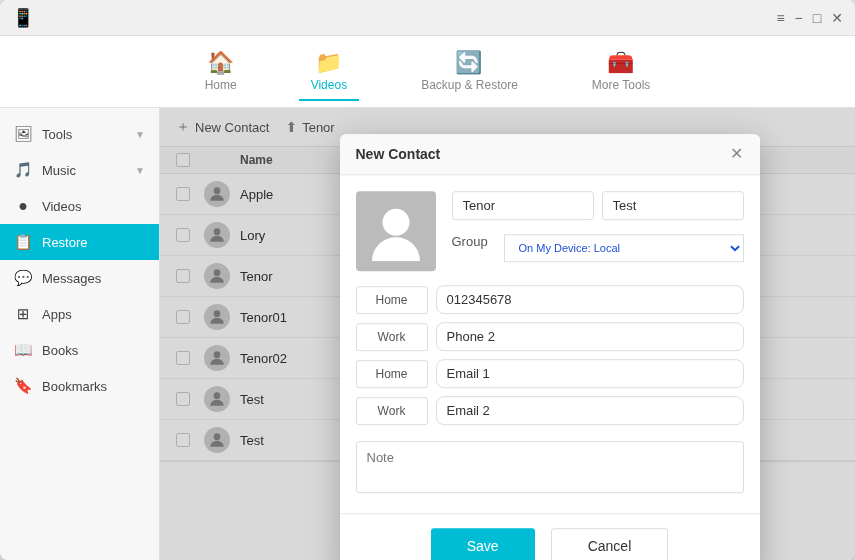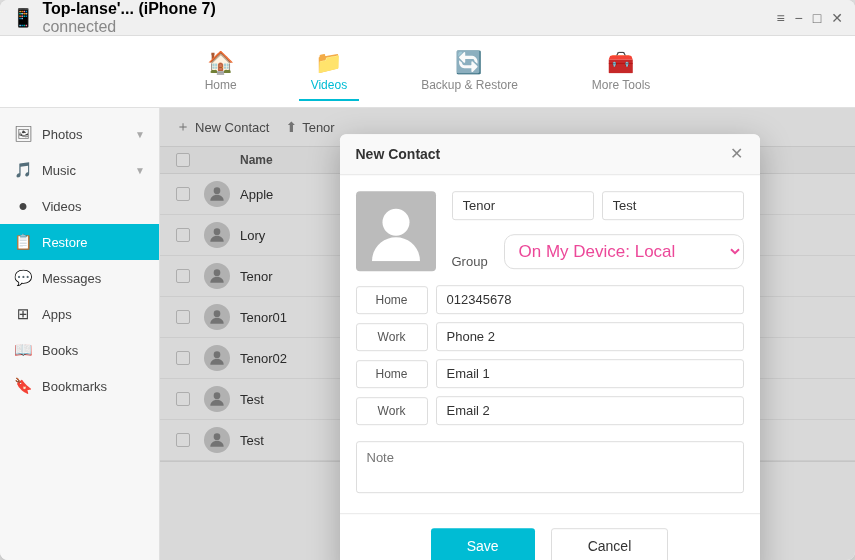--- a/index.html
+++ b/index.html
@@ -283,37 +283,37 @@
       border: 1px solid #ddd;
       border-radius: 3px;
       padding: 6px 10px;
       font-size: 13px;
       color: #333;
       width: 100%;
       outline: none;
     }
     .group-row {
       display: flex;
-      align-items: flex-end;
+      align-items: flex-start;
       gap: 8px;
       margin-top: 6px;
     }
     .group-label {
       font-size: 13px;
       color: #555;
       width: 44px;
       flex-shrink: 0;
     }
     .group-select {
       flex: 1;
       border: 1px solid #ddd;
-      border-radius: 10px;
+      border-radius: 0;
       padding: 6px 10px;
-      font-size: 17px;
-      color: #ec4899;
+      font-size: 11px;
+      color: #1d4ed8;
       background: #fff;
       outline: none;
     }
     .dialog-fields {
       margin-top: 14px;
       display: flex;
       flex-direction: column;
       gap: 8px;
     }
     .field-row {
@@ -328,21 +328,21 @@
       font-size: 12px;
       color: #555;
       background: #fff;
       width: 72px;
       text-align: center;
       cursor: pointer;
     }
     .field-value {
       flex: 1;
       border: 1px solid #ddd;
-      border-radius: 3px;
+      border-radius: 8px;
       padding: 6px 10px;
       font-size: 13px;
       color: #333;
       outline: none;
     }
     .note-field {
       width: 100%;
       border: 1px solid #ddd;
       border-radius: 3px;
       padding: 8px 10px;
@@ -383,24 +383,20 @@
     }
   </style>
 </head>
 <body>
 
 <div class="app-window">
 
   <div class="title-bar">
     <div class="title-bar-device">
       <span class="device-icon">📱</span>
-      <div>
-        <div class="device-name">Top-lanse'... (iPhone 7)</div>
-        <div class="device-status">connected</div>
-      </div>
     </div>
     <div class="title-bar-controls">
       <span class="window-btn">≡</span>
       <span class="window-btn">−</span>
       <span class="window-btn">□</span>
       <span class="window-btn">✕</span>
     </div>
   </div>
 
   <div class="top-nav">
@@ -420,21 +416,21 @@
       <span class="nav-icon">🧰</span>
       <span>More Tools</span>
     </div>
   </div>
 
   <div class="main-content">
 
     <div class="sidebar">
       <div class="sidebar-item">
         <span class="sidebar-icon">🖼</span>
-        <span>Photos</span>
+        <span>Tools</span>
         <span class="chevron">▼</span>
       </div>
       <div class="sidebar-item">
         <span class="sidebar-icon">🎵</span>
         <span>Music</span>
         <span class="chevron">▼</span>
       </div>
       <div class="sidebar-item">
         <span class="sidebar-icon">⏺</span>
         <span>Videos</span>

